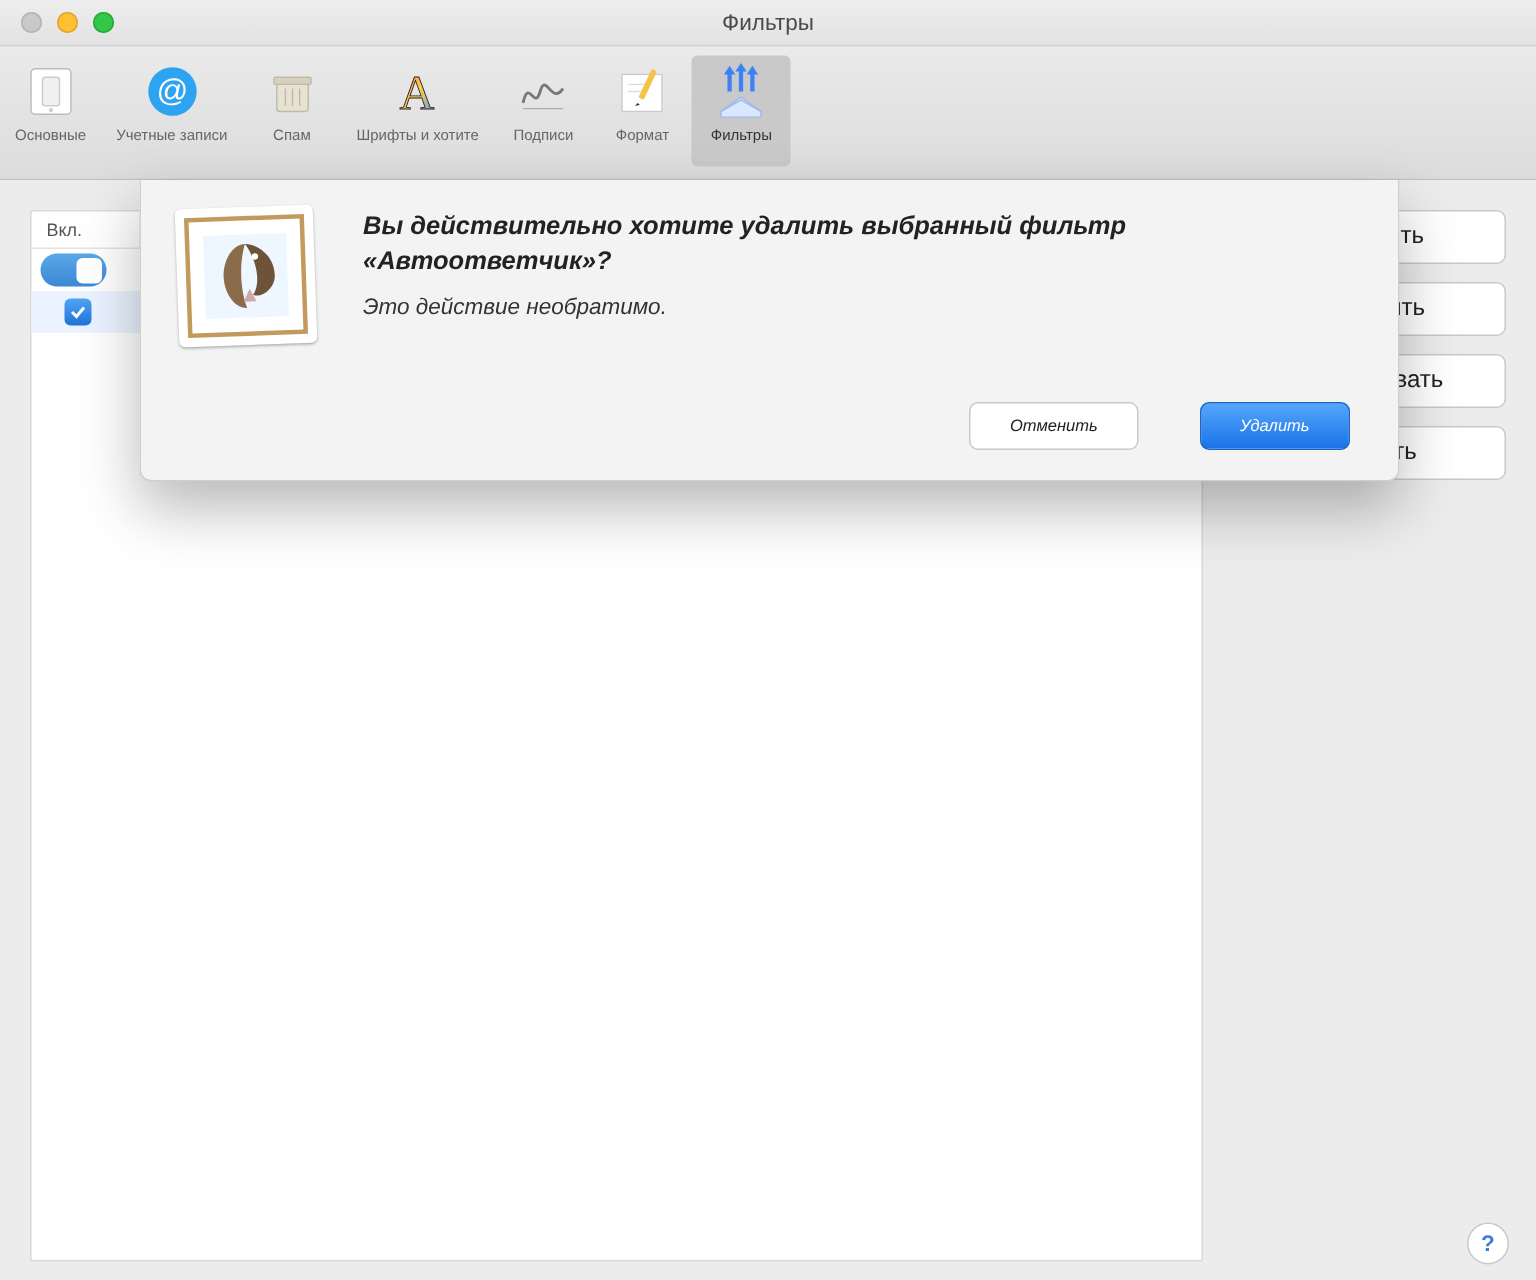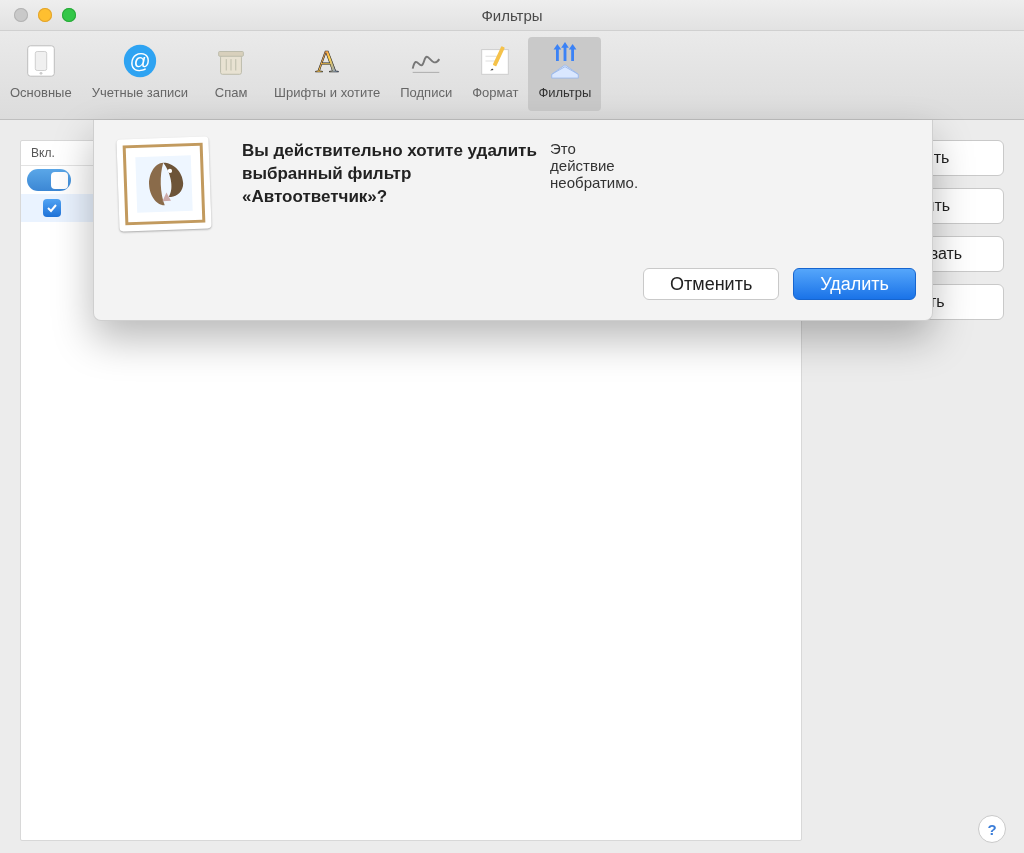--- a/index.html
+++ b/index.html
@@ -55,21 +55,21 @@
     justify-content:flex-start;
     padding: 4px 10px 0 10px;
     height:70px;
     color:#555;
     font-size:13px;
     cursor:default;
   }
   .toolbar-item .lbl {
     margin-top:4px;
     color:#666;
-    font-size:13px;
+    font-size:10px;
     white-space:nowrap;
   }
   .toolbar-item.active {
     background:#c9c9c9;
     border-radius:4px;
   }
   .toolbar-item.active .lbl { color:#333; }
   .ico-box {
     width:46px; height:40px;
     display:flex;align-items:center;justify-content:center;
@@ -176,44 +176,45 @@
     display:flex;align-items:center;justify-content:center;
     overflow:hidden;
     transform:rotate(-2deg);
   }
   .stamp::before{
     content:"";position:absolute;inset:6px;
     border:3px solid #c29a5e; 
   }
   .sheet-body {
     flex:1;
-    padding:20px 16px 20px 8px;
-    display:flex;flex-direction:row;
+    padding:20px 32px 20px 8px;
+    display:flex;flex-direction:column;font-style:italic;
   }
   .sheet-title {
     font-size:17px;font-weight:700;color:#222;
     margin-bottom:10px;
     line-height:1.35;
   }
   .sheet-msg {
     font-size:15px;color:#333;
   }
   .sheet-actions {
     margin-top:auto;
     display:flex;justify-content:flex-end;gap:14px;
   }
   .btn {
     height:30px;
     padding:0 26px;
     border-radius:6px;
-    font-size:18px;
+    font-size:11px;
     display:flex;align-items:center;justify-content:center;
     border:1px solid #c9c9c9;
     background:#fff;
     color:#222;
+    margin-left:27px;
   }
   .btn.primary {
     background:linear-gradient(#55a6fb,#1a73e8);
     border:1px solid #1665cf;
     color:#fff;
   }
   .help-btn {
     position:absolute;
     right:18px;
     bottom:18px;

